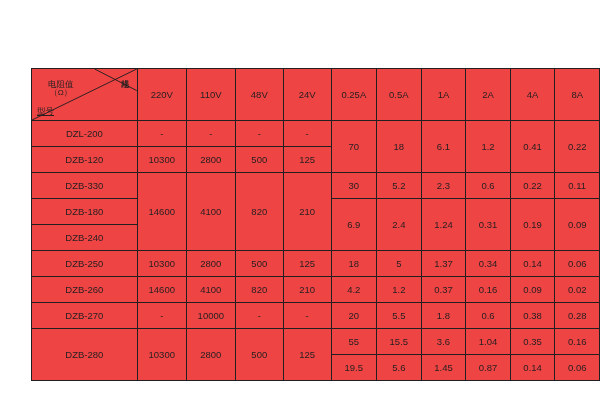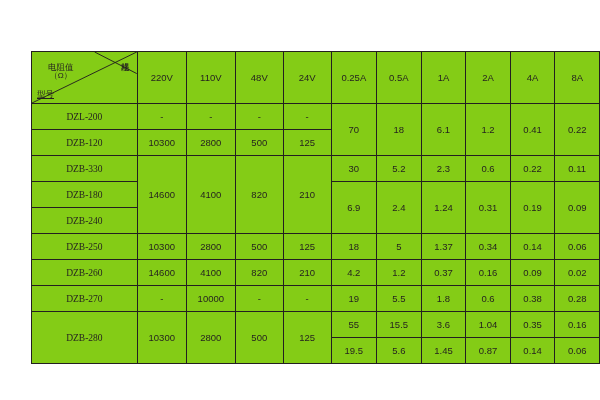--- a/index.html
+++ b/index.html
@@ -12,24 +12,24 @@
   }
   .sheet {
     position: relative;
     width: 600px;
     height: 400px;
     background: #ffffff;
   }
   table.spec {
     position: absolute;
     left: 31px;
-    top: 51px;
+    top: 68px;
     border-collapse: collapse;
     table-layout: fixed;
-    background: #84cc16;
+    background: #ef4444;
     padding-left: 44px;
   }
   table.spec td, table.spec th {
     border: 1px solid #231f20;
     font-weight: normal;
     font-size: 9.5px;
     color: #231f20;
     text-align: center;
     vertical-align: middle;
     padding: 0;
@@ -71,21 +71,21 @@
     writing-mode: vertical-rl;
     text-orientation: upright;
     letter-spacing: 0px;
     font-size: 8.5px;
   }
   .corner .lbl-model {
     left: 5px;
     bottom: 4px;
     text-decoration: underline;
   }
-  .model-cell { text-align: center; font-size: 9.5px; font-family: Liberation Serif, serif; }
+  .model-cell { text-align: center; font-size: 9.5px; }
   .dash { font-size: 10px; }
 </style>
 </head>
 <body>
 
 <div class="sheet">
 
   <table class="spec">
     <colgroup>
       <col class="c-model">
@@ -205,21 +205,21 @@
         <td>0.09</td>
         <td>0.02</td>
       </tr>
 
       <tr>
         <td class="model-cell">DZB-270</td>
         <td class="dash">-</td>
         <td>10000</td>
         <td class="dash">-</td>
         <td class="dash">-</td>
-        <td>19</td>
+        <td>20</td>
         <td>5.5</td>
         <td>1.8</td>
         <td>0.6</td>
         <td>0.38</td>
         <td>0.28</td>
       </tr>
 
       <tr>
         <td class="model-cell" rowspan="2">DZB-280</td>
         <td rowspan="2">10300</td>

